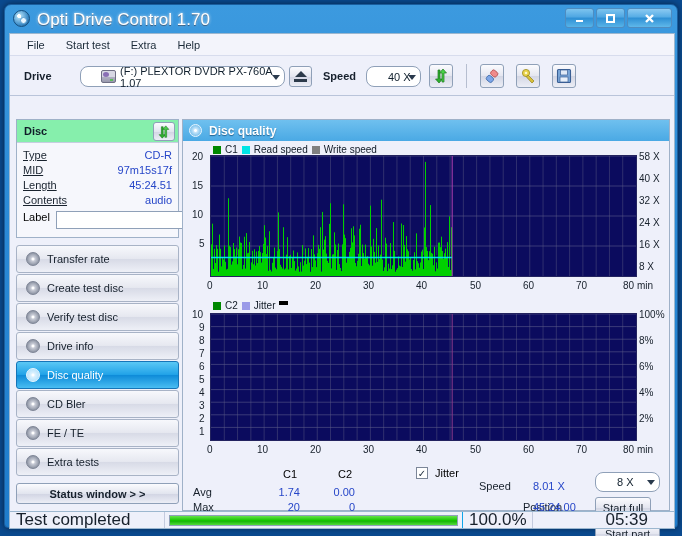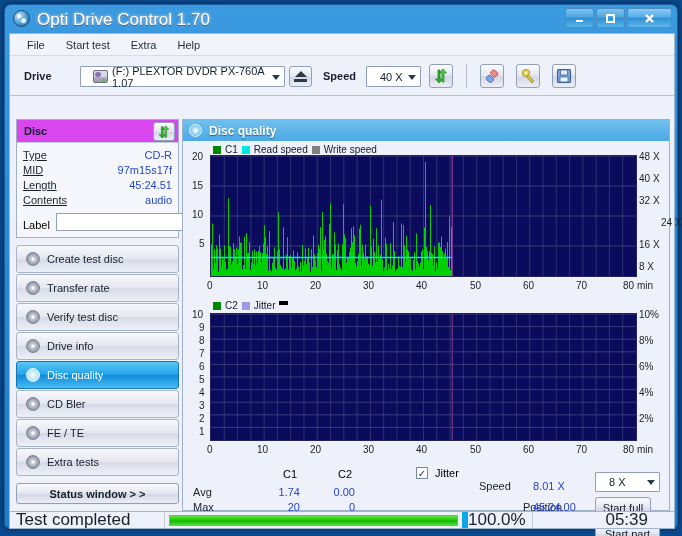--- a/index.html
+++ b/index.html
@@ -49,22 +49,22 @@
     background: #eef0fa; border: 1px solid #9cb7cf;
   }
   .menubar { height: 22px; background: #f3f4fb; display: flex; align-items: center;
              padding-left: 8px; gap: 3px; border-bottom: 1px solid #d7dced; }
   .menu-item { padding: 3px 9px; font-size: 11px; color: #1b2a38; }
   .toolbar { height: 40px; position: relative; background: #eef0fa;
              border-bottom: 1px solid #b9c4da; }
   .tb-label { position: absolute; font-weight: bold; font-size: 11px; color: #16202c; top: 14px; }
   .combo {
     position: absolute; background: #fff; border: 1px solid #8fa0b8;
-    border-radius: 1px; height: 21px; display: flex; align-items: center;
-    font-size: 11px; color: #11202e; padding-left: 12px;
+    border-radius: 8px; height: 21px; display: flex; align-items: center;
+    font-size: 11px; color: #11202e; padding-left: 20px;
   }
   .combo .arrow {
     position: absolute; right: 4px; top: 8px; width: 0; height: 0;
     border-left: 4px solid transparent; border-right: 4px solid transparent;
     border-top: 5px solid #2a3a4d;
   }
   .drive-ico {
     width: 15px; height: 13px; margin-right: 4px; flex: 0 0 auto;
     background: linear-gradient(180deg,#d8d8e4 0 55%,#b0b0c2 56%,#9a9aae 100%);
     border: 1px solid #6f6f85; border-radius: 2px; position: relative;
@@ -79,32 +79,32 @@
   }
   .sep { position: absolute; width: 1px; background: #b6bed0; }
   
   .eject-tri { width:0;height:0;border-left:6px solid transparent;border-right:6px solid transparent;
     border-bottom:6px solid #2c3a4a; margin-bottom:2px;}
   .eject-bar { width:13px;height:3px;background:#2c3a4a;}
   
   .left { position: absolute; left: 6px; top: 85px; width: 163px; }
   .disc-box { border: 1px solid #9fb1c8; background: #f6f7fc; }
   .disc-head { height: 23px; position: relative; border-bottom: 1px solid #c6cee0;
-               background: #d946ef; }
+               background: #86efac; }
   .disc-head b { position: absolute; left: 7px; top: 5px; font-size: 11px; color: #101c28; }
   .mini-btn {
     position: absolute; right: 3px; top: 2px; width: 22px; height: 19px;
     border: 1px solid #8fa0b8; border-radius: 3px;
     background: linear-gradient(180deg,#fbfbfe 0%,#e2e5ef 50%,#d1d4e3 51%,#eceef6 100%);
   }
   .disc-rows { padding: 5px 6px 6px 6px; }
   .drow { display: flex; justify-content: space-between; line-height: 15px; font-size: 11px; }
   .drow .k { color: #18222e; text-decoration: underline; }
   .drow .v { color: #2646c8; }
-  .label-row { display: flex; align-items: flex-end; margin-top: 3px; }
+  .label-row { display: flex; align-items: flex-start; margin-top: 3px; }
   .label-row .k { flex: 0 0 auto; margin-right: 6px; }
   .label-input { flex: 1 1 auto; height: 18px; background: #fff; border: 1px solid #8fa0b8; }
   .cd-btn {
     width: 22px; height: 20px; margin-left: 4px; border: 1px solid #8fa0b8; border-radius: 3px;
     background: linear-gradient(180deg,#fbfbfe,#e3e5ef);
     display:flex;align-items:center;justify-content:center;
   }
   .cd-glyph { width: 14px; height: 14px; border-radius: 50%;
     background: radial-gradient(circle at 50% 50%, #fff 0 18%, #e8e27a 22%, #cfc34d 70%, #9e9433 100%);
     border: 1px solid #8a8233; }
@@ -282,25 +282,25 @@
             <div class="cd-btn">
               <span class="cd-glyph"></span>
             </div>
           </div>
         </div>
       </div>
 
       <div class="navlist">
         <div class="nav">
           <span class="nav-ico"></span>
-          <span>Create test disc</span>
+          <span>Transfer rate</span>
         </div>
         <div class="nav">
           <span class="nav-ico"></span>
-          <span>Transfer rate</span>
+          <span>Create test disc</span>
         </div>
         <div class="nav">
           <span class="nav-ico"></span>
           <span>Verify test disc</span>
         </div>
         <div class="nav">
           <span class="nav-ico"></span>
           <span>Drive info</span>
         </div>
         <div class="nav active">
@@ -338,24 +338,24 @@
         <span>Read speed</span>
         <span class="sw" style="background:#808080"></span>
         <span>Write speed</span>
       </div>
 
       <div class="axis-t" style="left:9px;  top:31px;">20</div>
       <div class="axis-t" style="left:9px;  top:60px;">15</div>
       <div class="axis-t" style="left:9px;  top:89px;">10</div>
       <div class="axis-t" style="left:16px; top:118px;">5</div>
 
-      <div class="axis-t" style="left:456px; top:31px;">48 X</div>
+      <div class="axis-t" style="left:456px; top:31px;">58 X</div>
       <div class="axis-t" style="left:456px; top:53px;">40 X</div>
       <div class="axis-t" style="left:456px; top:75px;">32 X</div>
-      <div class="axis-t" style="left:456px; top:97px;margin-left:22px;">24 X</div>
+      <div class="axis-t" style="left:456px; top:97px;">24 X</div>
       <div class="axis-t" style="left:456px; top:119px;">16 X</div>
       <div class="axis-t" style="left:456px; top:141px;">8 X</div>
 
       <div class="chart" id="c1-plot" style="left:27px; top:35px; width:427px; height:122px;"><svg width="425" height="120">
             <line x1="13.28125" y1="0" x2="13.28125" y2="120" stroke="#4a4a7a" stroke-width="0.6"></line>
             <line x1="26.5625" y1="0" x2="26.5625" y2="120" stroke="#4a4a7a" stroke-width="0.6"></line>
             <line x1="39.84375" y1="0" x2="39.84375" y2="120" stroke="#4a4a7a" stroke-width="0.6"></line>
             <line x1="53.125" y1="0" x2="53.125" y2="120" stroke="#4a4a7a" stroke-width="0.6"></line>
             <line x1="66.40625" y1="0" x2="66.40625" y2="120" stroke="#4a4a7a" stroke-width="0.6"></line>
             <line x1="79.6875" y1="0" x2="79.6875" y2="120" stroke="#4a4a7a" stroke-width="0.6"></line>
@@ -657,21 +657,21 @@
       <div class="axis-t" style="left:16px; top:202px;">9</div>
       <div class="axis-t" style="left:16px; top:215px;">8</div>
       <div class="axis-t" style="left:16px; top:228px;">7</div>
       <div class="axis-t" style="left:16px; top:241px;">6</div>
       <div class="axis-t" style="left:16px; top:254px;">5</div>
       <div class="axis-t" style="left:16px; top:267px;">4</div>
       <div class="axis-t" style="left:16px; top:280px;">3</div>
       <div class="axis-t" style="left:16px; top:293px;">2</div>
       <div class="axis-t" style="left:16px; top:306px;">1</div>
 
-      <div class="axis-t" style="left:456px; top:189px;">10%</div>
+      <div class="axis-t" style="left:456px; top:189px;">100%</div>
       <div class="axis-t" style="left:456px; top:215px;">8%</div>
       <div class="axis-t" style="left:456px; top:241px;">6%</div>
       <div class="axis-t" style="left:456px; top:267px;">4%</div>
       <div class="axis-t" style="left:456px; top:293px;">2%</div>
 
       <div class="chart" id="c2-plot" style="left:27px; top:193px; width:427px; height:128px;"><svg width="425" height="126">
             <line x1="13.28125" y1="0" x2="13.28125" y2="126" stroke="#4a4a7a" stroke-width="0.6"></line>
             <line x1="26.5625" y1="0" x2="26.5625" y2="126" stroke="#4a4a7a" stroke-width="0.6"></line>
             <line x1="39.84375" y1="0" x2="39.84375" y2="126" stroke="#4a4a7a" stroke-width="0.6"></line>
             <line x1="53.125" y1="0" x2="53.125" y2="126" stroke="#4a4a7a" stroke-width="0.6"></line>
@@ -761,18 +761,18 @@
     </div>
   </div>
 
   <div class="statusbar">
     <div class="sb-cell" style="width:155px; padding-left:6px; border-right:1px solid #c3cade;">Test completed</div>
     <div class="sb-cell" style="width:297px; padding:0 4px;">
       <div class="progress" style="width:100%;">
         <div class="bar" id="progress-fill" style="width: 100%;"></div>
       </div>
     </div>
-    <div class="sb-cell" style="width:70px; border-left:6px solid #0ea5e9; padding-left:0;">100.0%</div>
+    <div class="sb-cell" style="width:70px; border-left:1px solid #0ea5e9; padding-left:6px;">100.0%</div>
     <div class="sb-cell" style="flex:1; border-left:1px solid #c3cade; justify-content:flex-end; padding-right:14px;">05:39</div>
     <div style="width:12px"></div>
   </div>
 
 </div>
 
 </body></html>

